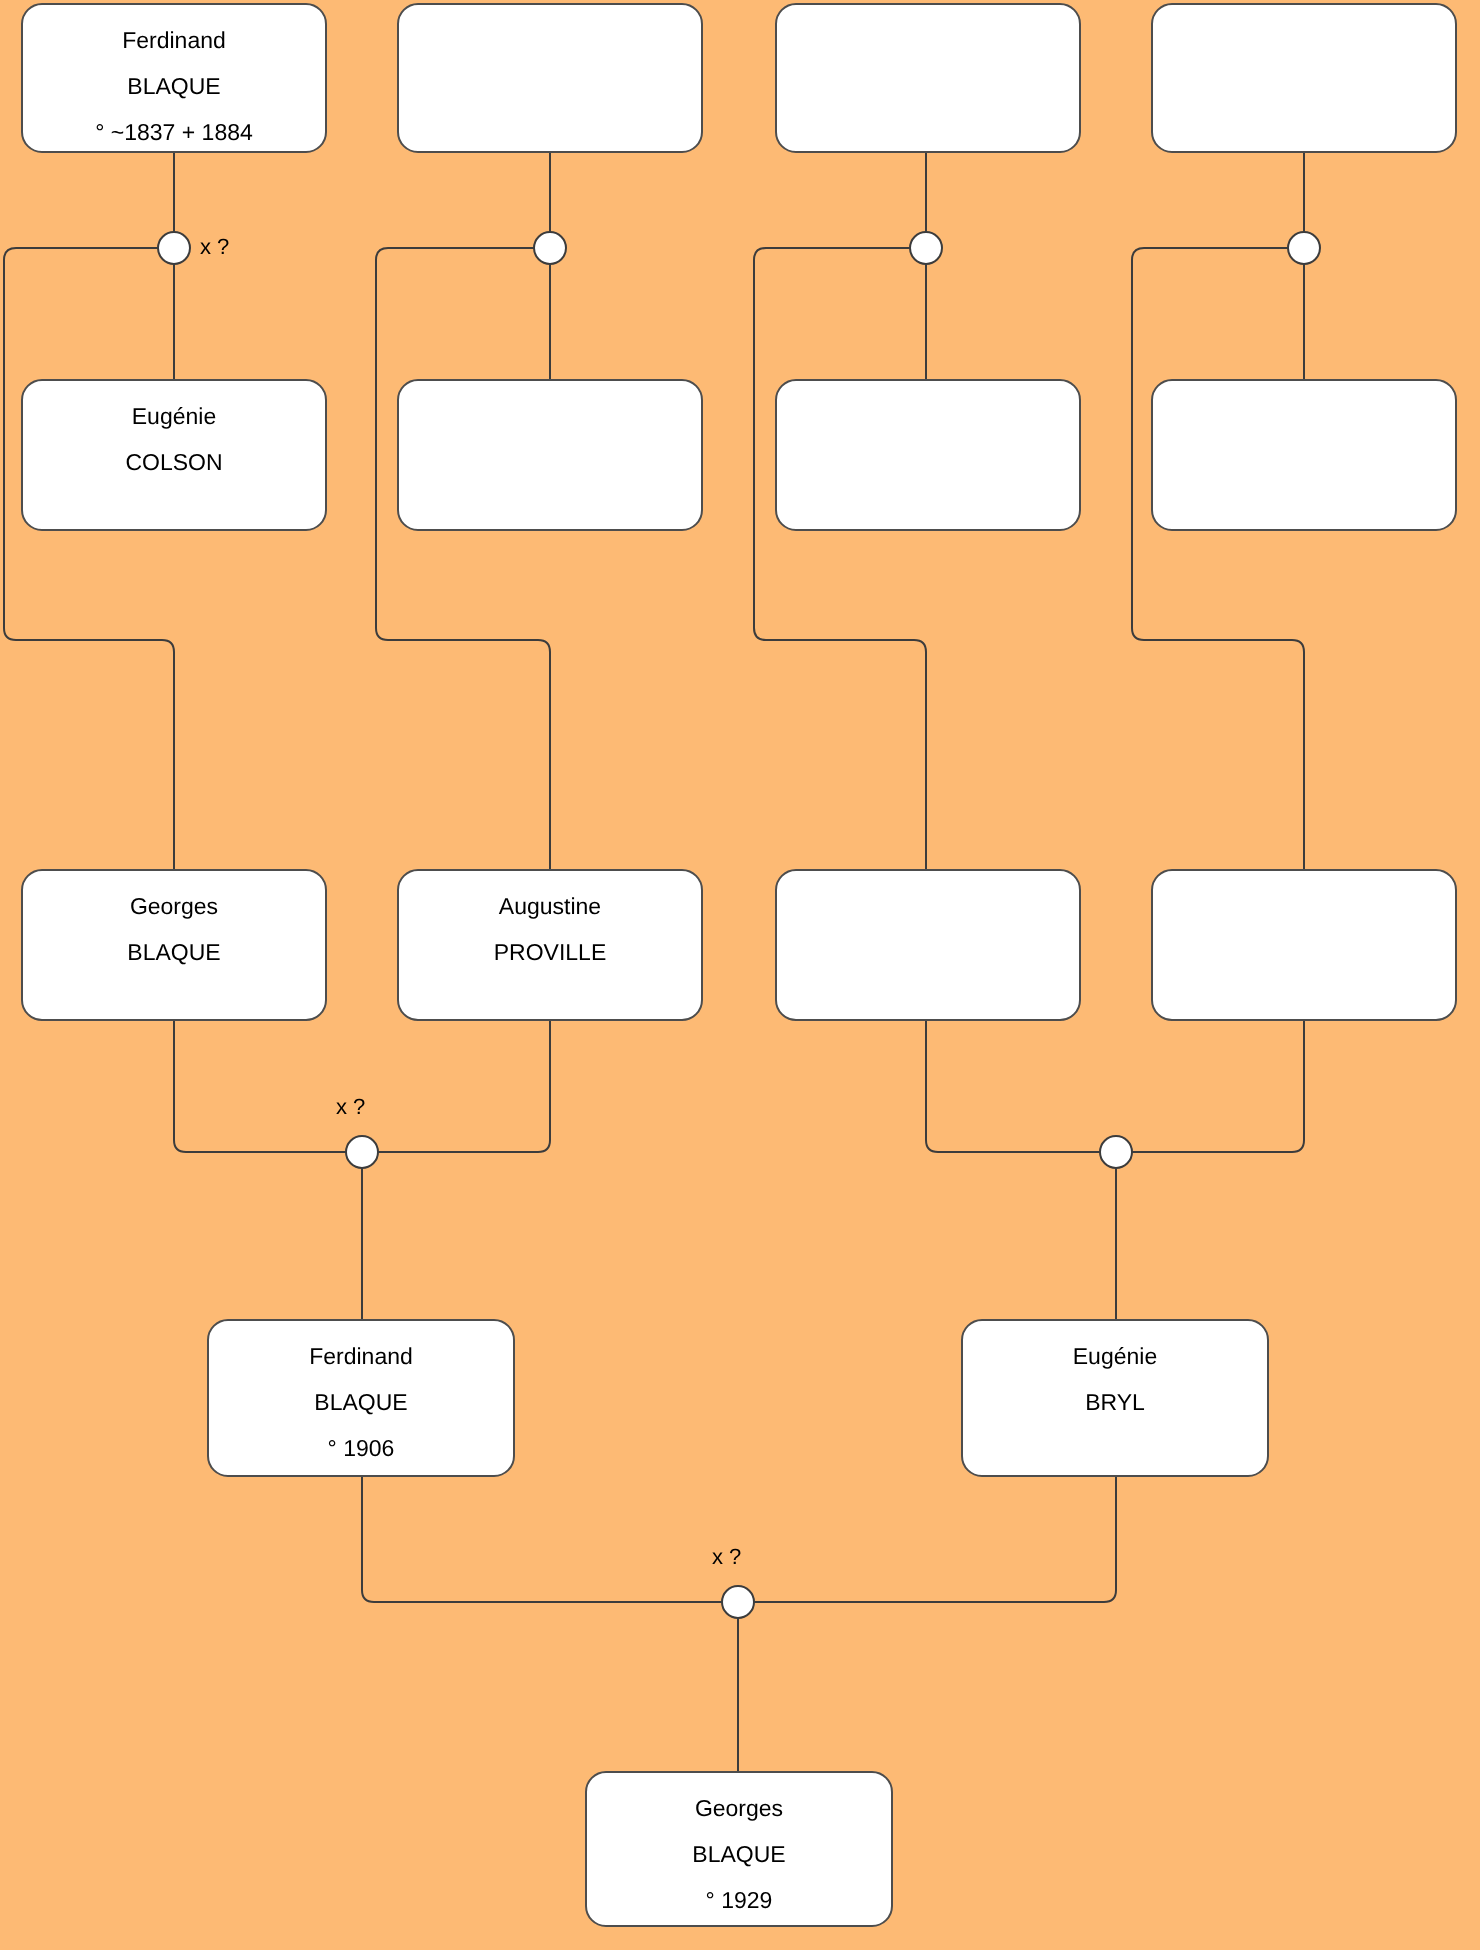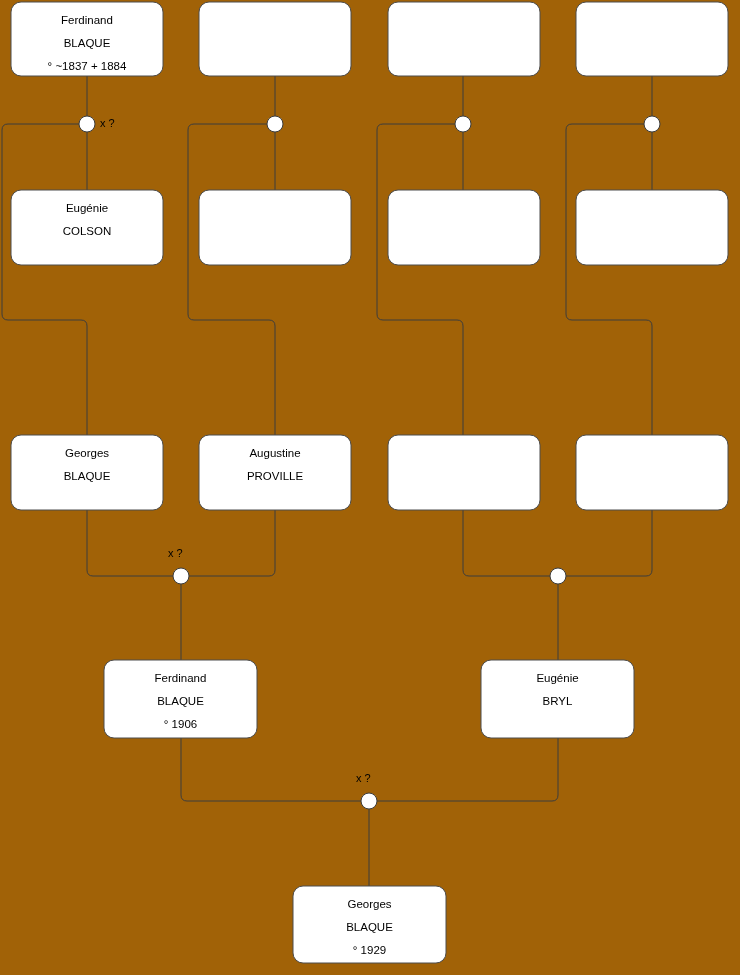--- a/index.html
+++ b/index.html
@@ -7,21 +7,21 @@
     padding: 0;
     background: #ffffff;
   }
   body {
     font-family: "Liberation Sans", sans-serif;
   }
   #chart-root {
     position: relative;
     width: 740px;
     height: 975px;
-    background: #a16207;
+    background: #fdba74;
     overflow: hidden;
   }
   #chart-svg {
     position: absolute;
     left: 0;
     top: 0;
     width: 740px;
     height: 975px;
   }
   .person-box {

